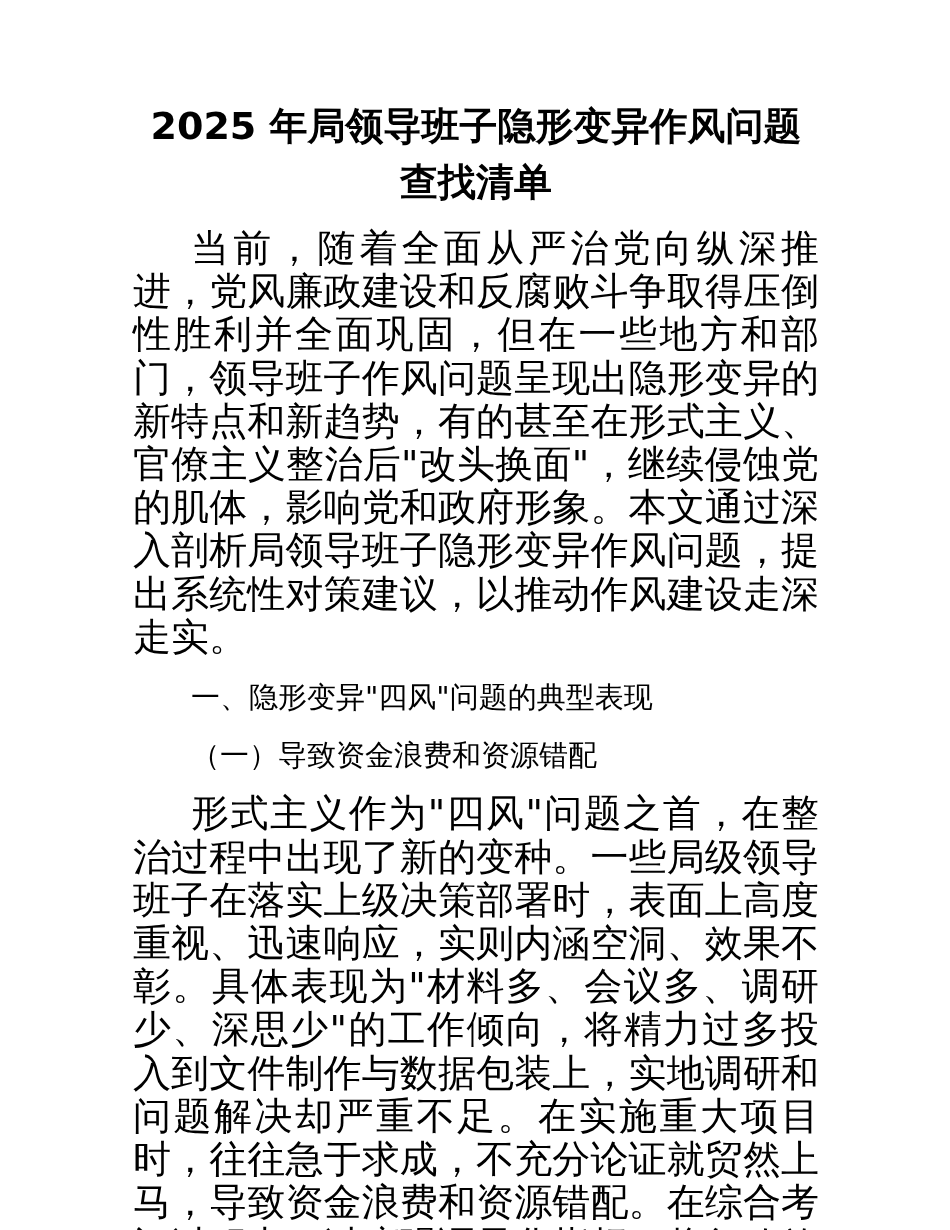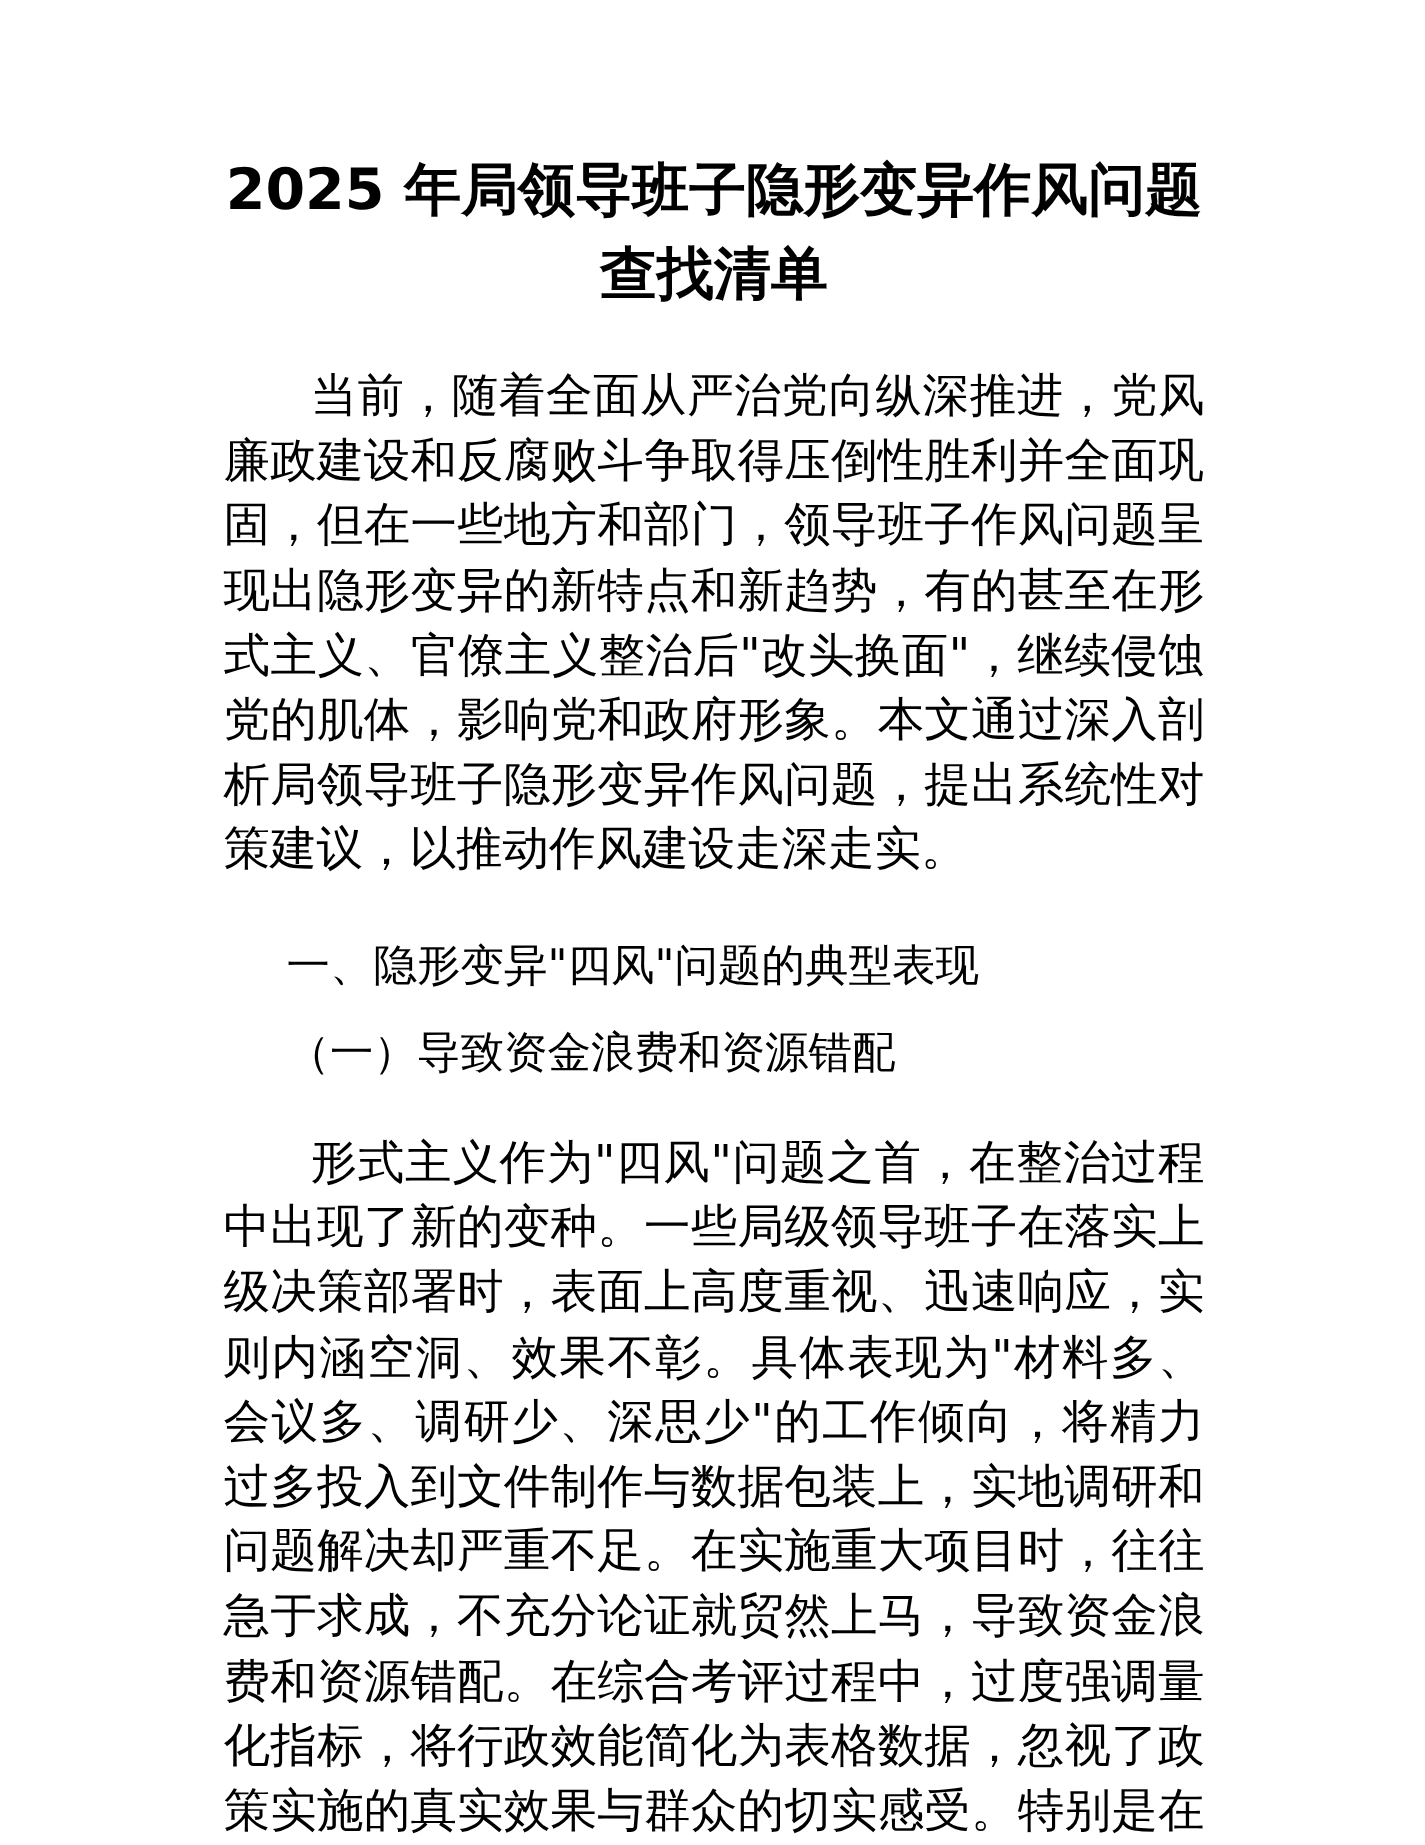--- a/index.html
+++ b/index.html
@@ -33,26 +33,26 @@
     font-size: 38px;
     font-weight: 700;
     line-height: 56px;
     text-align: center;
     margin: 0;
     padding-top: 98px;
     letter-spacing: 0px;
     word-break: break-all;
   }
   .body-para {
-    font-size: 31px;
+    font-size: 38px;
     line-height: 43.2px;
     text-align: justify;
     text-align-last: left;
     text-justify: inter-ideograph;
-    margin: 16px;
+    margin: 0;
     padding-top: 17px;
     text-indent: 58px;
     word-break: break-all;
     letter-spacing: 0px;
   }
   .section-head {
     font-size: 29px;
     line-height: 43.2px;
     margin: 0;
     padding-top: 17px;

